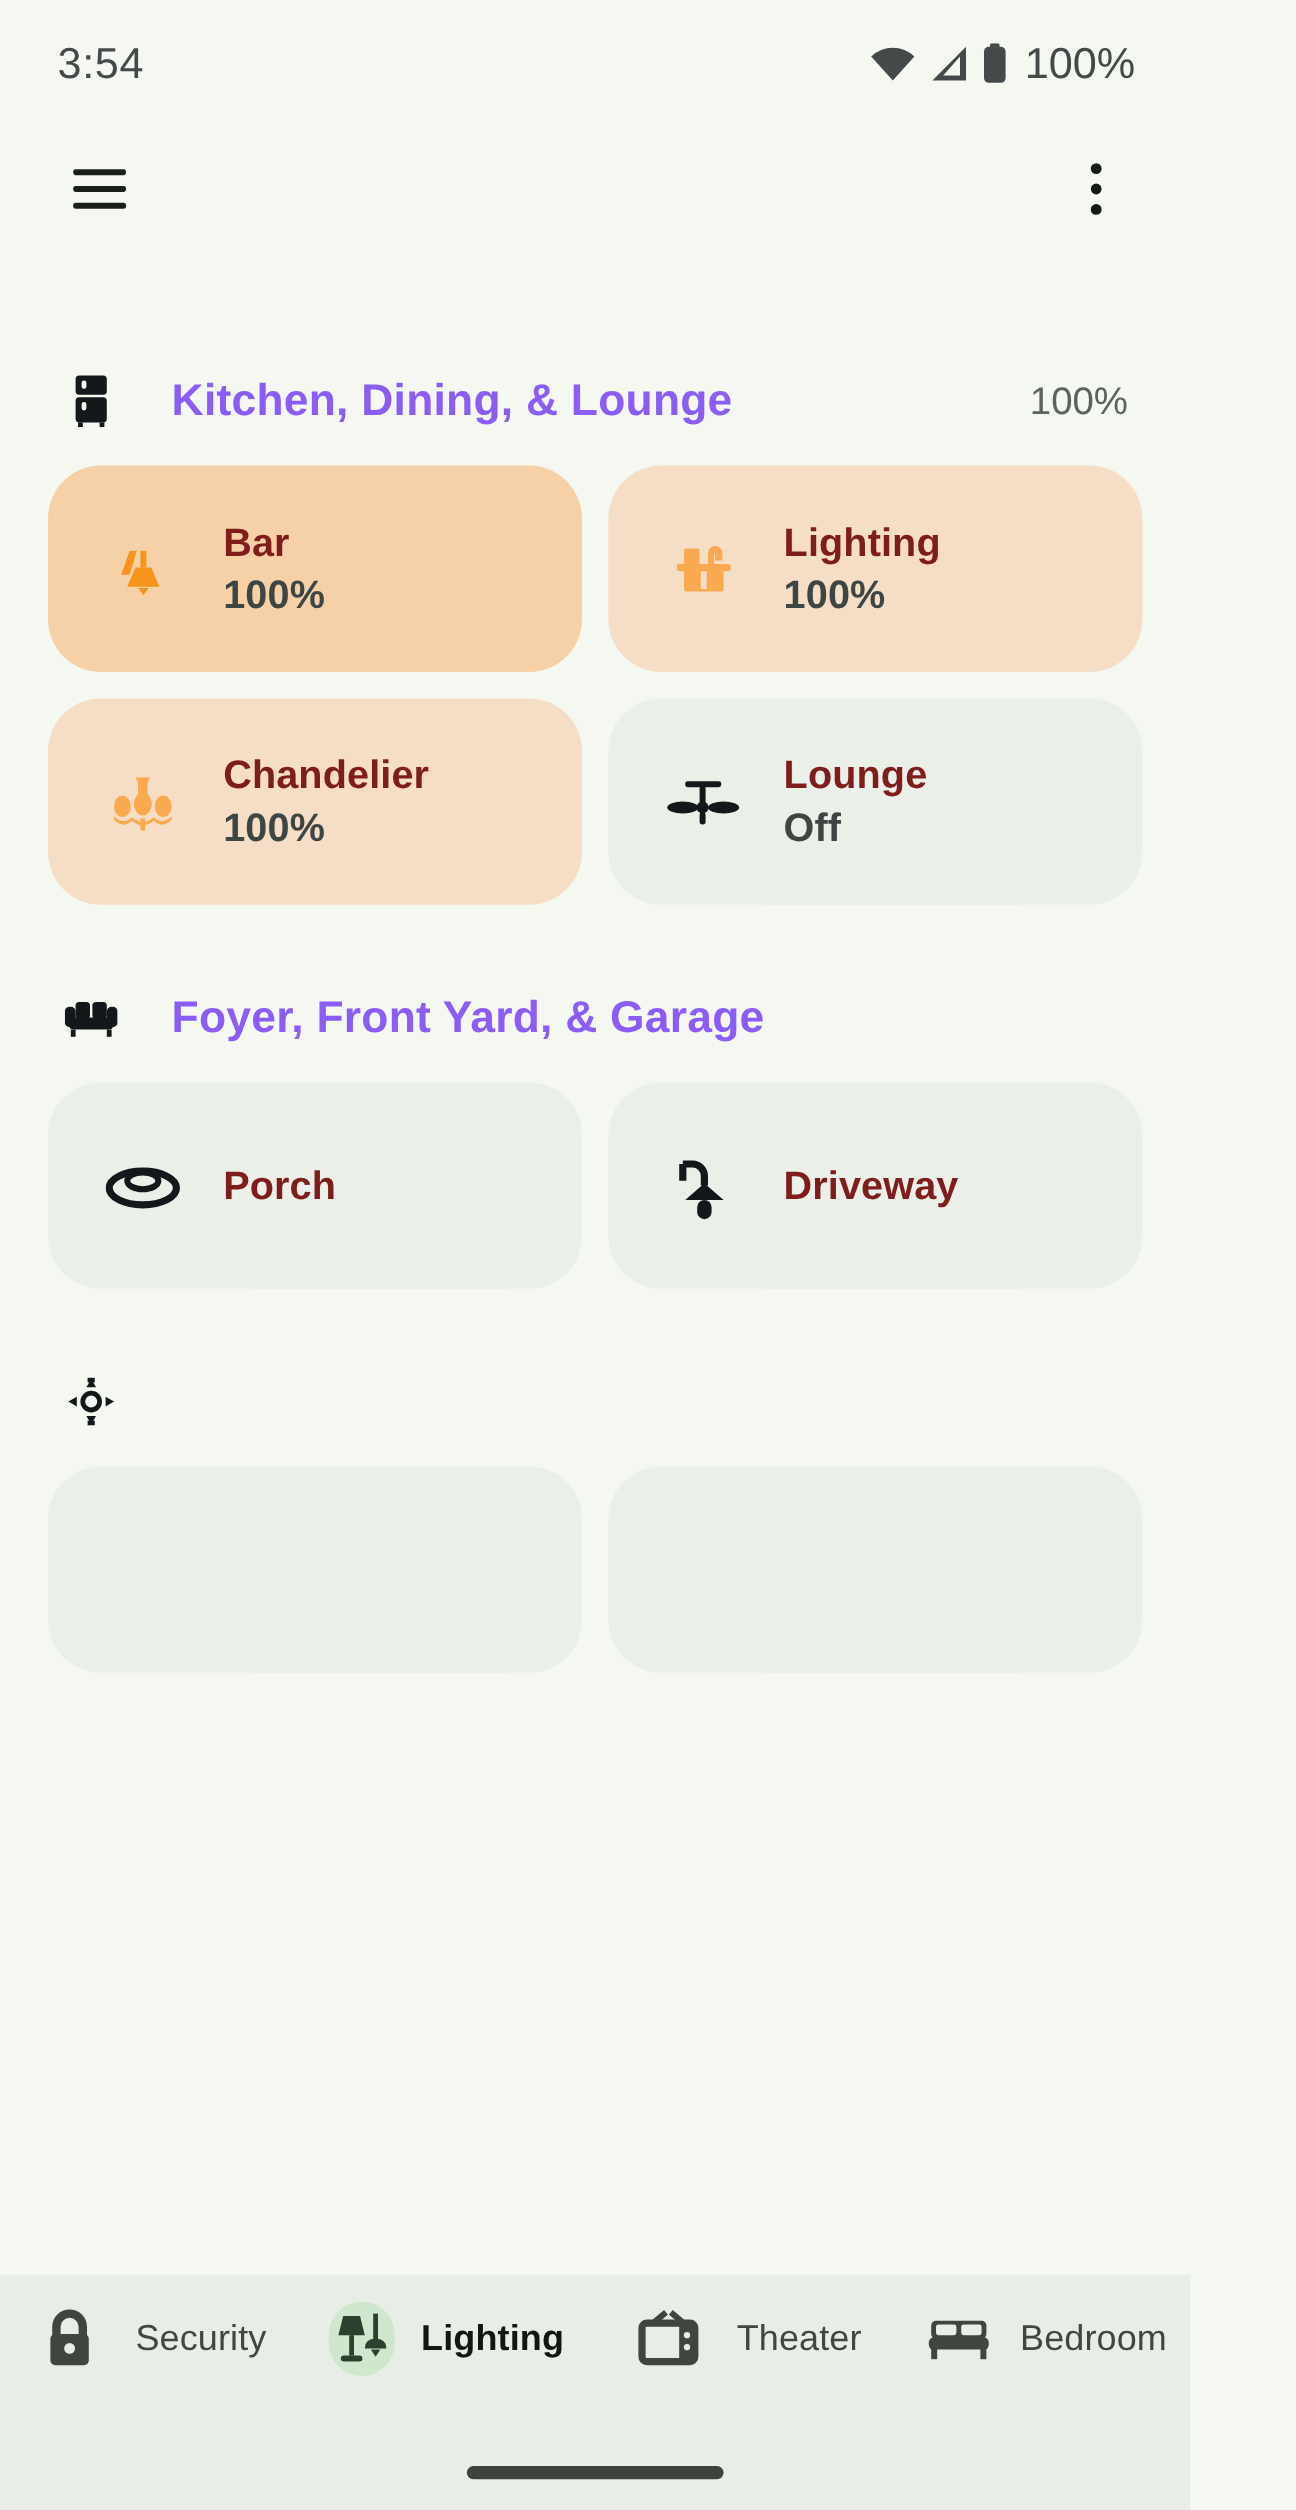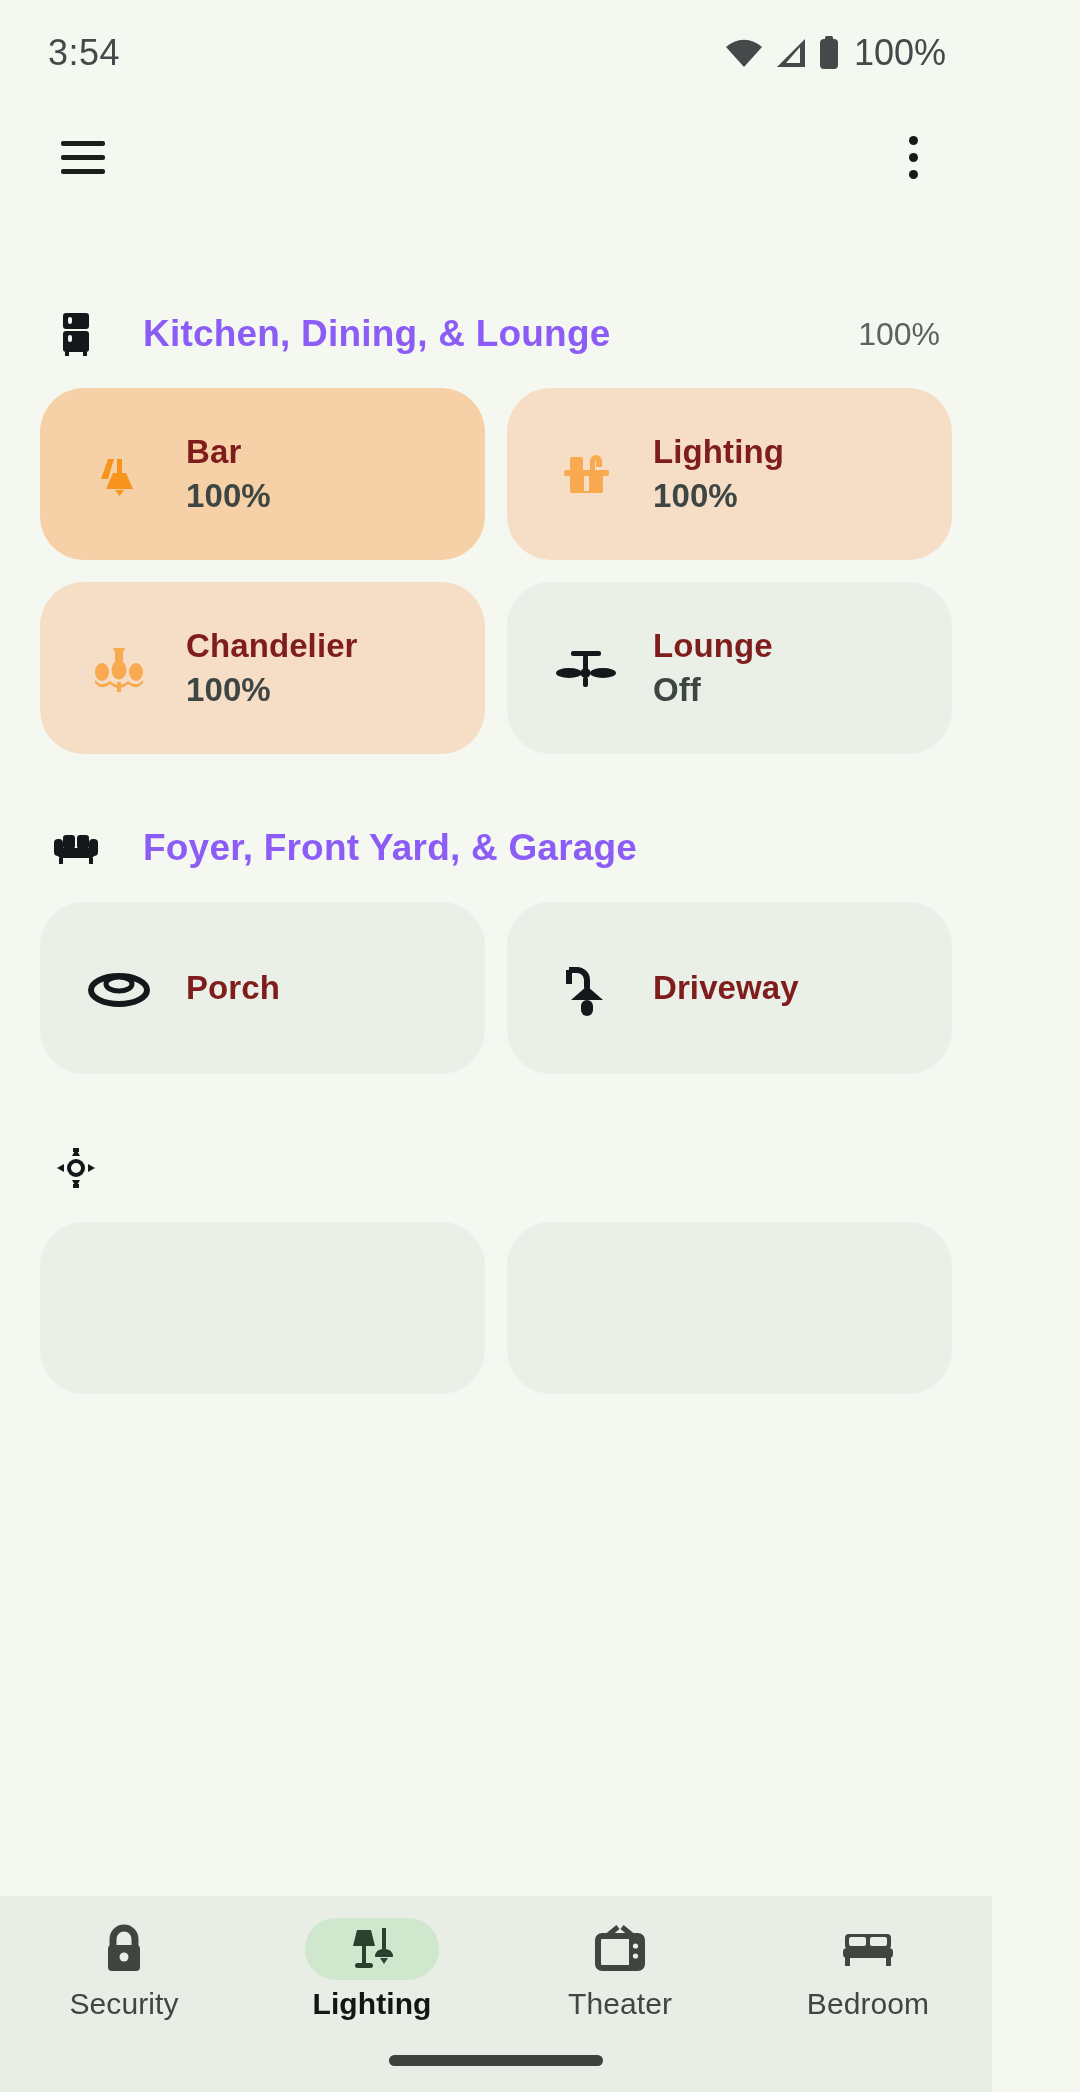--- a/index.html
+++ b/index.html
@@ -119,22 +119,22 @@
 
   
   .navbar {
     flex: 0 0 196px; height: 196px;
     background: #e8eee5;
     display: flex; align-items: flex-start; justify-content: space-around;
     padding-top: 22px;
   }
   .navitem {
     width: 196px;
-    display: flex; flex-direction: column; align-items: center;
-    gap: 7px; cursor: pointer; border: none; background: transparent;
+    display: flex; flex-direction: row; align-items: center;
+    gap: 22px; cursor: pointer; border: none; background: transparent;
     font-family: inherit;
   }
   .navpill {
     width: 134px; height: 62px; border-radius: 31px;
     display: flex; align-items: center; justify-content: center;
   }
   .navitem.active .navpill { background: #cfe7cd; }
   .navpill svg { display: block; }
   .navlabel {
     font-size: 30px; color: #3f4744; letter-spacing: .1px;

